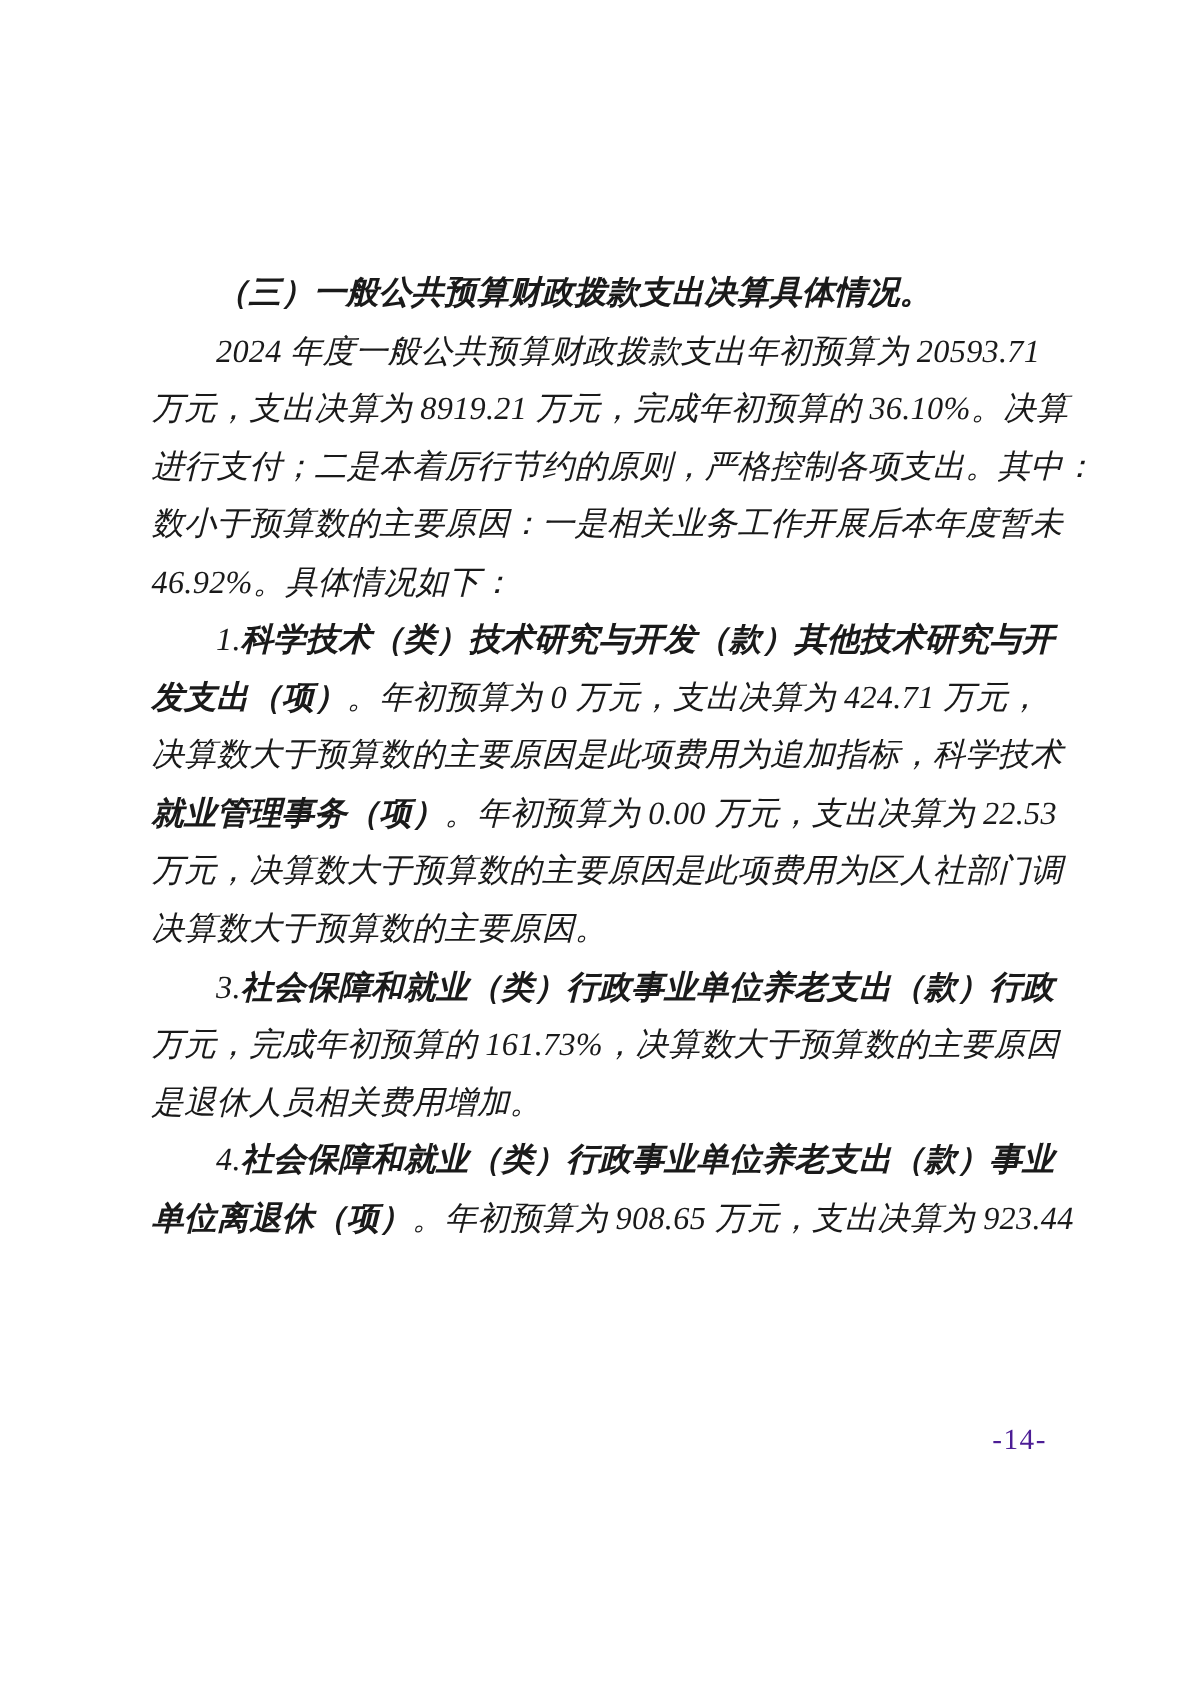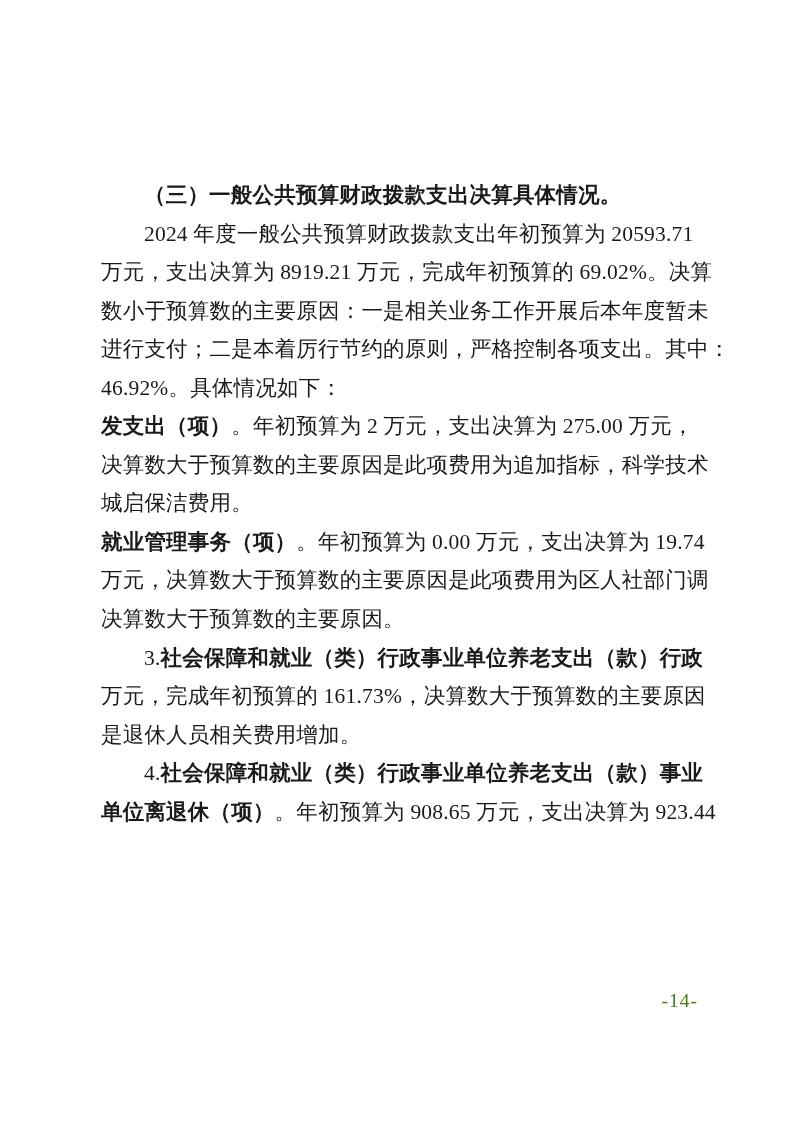--- a/index.html
+++ b/index.html
@@ -21,56 +21,57 @@
     top: 176px;
     width: 592px;
   }
   .line {
     height: 38.55px;
     line-height: 38.55px;
     font-size: 21.5px;
     color: #1a1a1a;
     white-space: nowrap;
     letter-spacing: 0.2px;
+    font-style: italic;
   }
   .line.ind {
     padding-left: 43px;
   }
   .line.j {
     text-align: justify;
     text-align-last: justify;
   }
   .line .b {
     font-weight: 700;
   }
   .page-number {
     position: absolute;
-    top: 990px;
+    top: 950px;
     right: 95px;
     font-size: 19.5px;
     line-height: 22px;
-    color: #4d7c0f;
+    color: #4c1d95;
     letter-spacing: 1px;
   }
 </style>
 </head>
 <body>
 
 <div class="page">
   <div class="content" id="doc-lines">
       <div class="line ind"><span class="b">（三）一般公共预算财政拨款支出决算具体情况。</span></div>
       <div class="line j ind"><span>2024 年度一般公共预算财政拨款支出年初预算为 20593.71</span></div>
-      <div class="line j"><span>万元，支出决算为 8919.21 万元，完成年初预算的 69.02%。决算</span></div>
+      <div class="line j"><span>万元，支出决算为 8919.21 万元，完成年初预算的 36.10%。决算</span></div>
+      <div class="line j"><span>进行支付；二是本着厉行节约的原则，严格控制各项支出。其中：</span></div>
       <div class="line j"><span>数小于预算数的主要原因：一是相关业务工作开展后本年度暂未</span></div>
-      <div class="line j"><span>进行支付；二是本着厉行节约的原则，严格控制各项支出。其中：</span></div>
       <div class="line"><span>46.92%。具体情况如下：</span></div>
-      <div class="line j"><span class="b">发支出（项）</span><span>。年初预算为 2 万元，支出决算为 275.00 万元，</span></div>
+      <div class="line j ind"><span>1.</span><span class="b">科学技术（类）技术研究与开发（款）其他技术研究与开</span></div>
+      <div class="line j"><span class="b">发支出（项）</span><span>。年初预算为 0 万元，支出决算为 424.71 万元，</span></div>
       <div class="line j"><span>决算数大于预算数的主要原因是此项费用为追加指标，科学技术</span></div>
-      <div class="line"><span>城启保洁费用。</span></div>
-      <div class="line j"><span class="b">就业管理事务（项）</span><span>。年初预算为 0.00 万元，支出决算为 19.74</span></div>
+      <div class="line j"><span class="b">就业管理事务（项）</span><span>。年初预算为 0.00 万元，支出决算为 22.53</span></div>
       <div class="line j"><span>万元，决算数大于预算数的主要原因是此项费用为区人社部门调</span></div>
       <div class="line"><span>决算数大于预算数的主要原因。</span></div>
       <div class="line j ind"><span>3.</span><span class="b">社会保障和就业（类）行政事业单位养老支出（款）行政</span></div>
       <div class="line j"><span>万元，完成年初预算的 161.73%，决算数大于预算数的主要原因</span></div>
       <div class="line"><span>是退休人员相关费用增加。</span></div>
       <div class="line j ind"><span>4.</span><span class="b">社会保障和就业（类）行政事业单位养老支出（款）事业</span></div>
       <div class="line j"><span class="b">单位离退休（项）</span><span>。年初预算为 908.65 万元，支出决算为 923.44</span></div>
     </div>
   <div class="page-number">-14-</div>
 </div>

